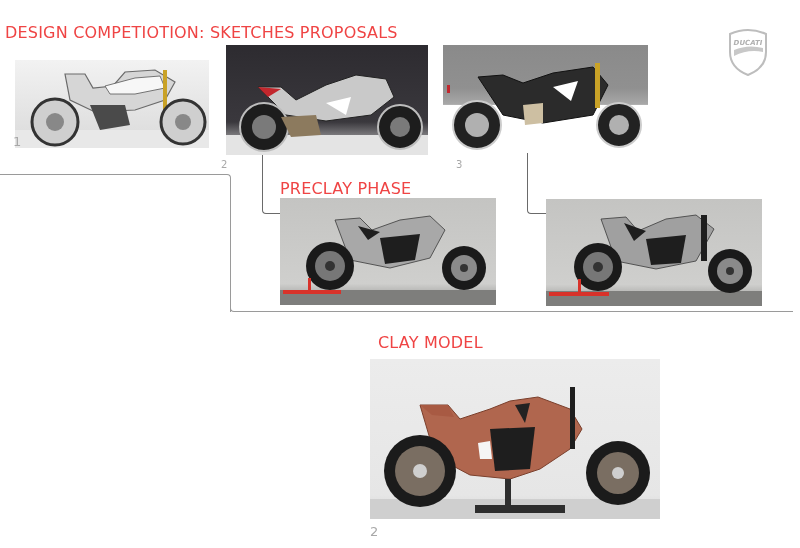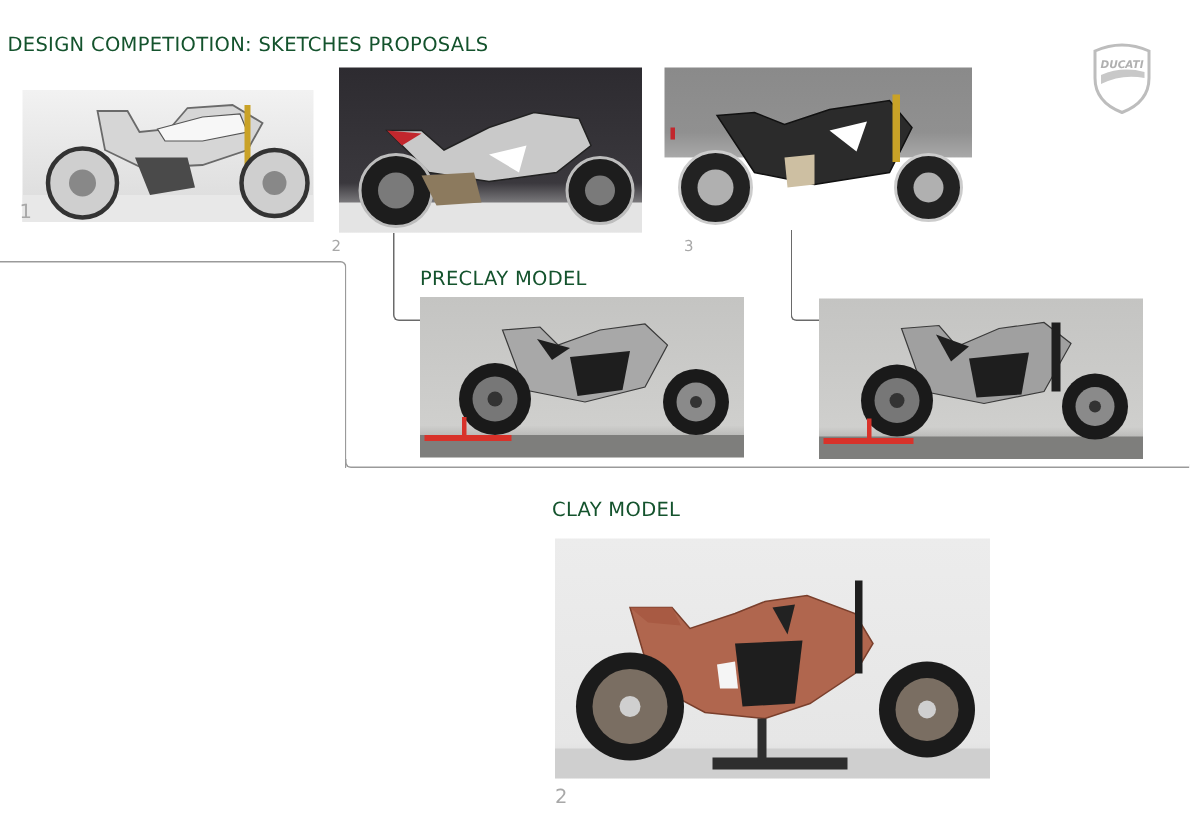--- a/index.html
+++ b/index.html
@@ -2,21 +2,21 @@
 <html><head>
 <meta charset="utf-8">
 <style>
   html, body { margin: 0; padding: 0; }
   body {
     width: 800px; height: 548px; position: relative; overflow: hidden;
     background: #ffffff;
     font-family: "DejaVu Sans", sans-serif;
   }
   .heading {
-    position: absolute; color: #14532d; font-size: 13px; letter-spacing: 0.2px;
+    position: absolute; color: #ef4444; font-size: 16px; letter-spacing: 0.2px;
     white-space: nowrap;
   }
   .num { position: absolute; color: #a8a8a8; font-size: 10px; }
   .num.big { font-size: 13px; }
   .panel { position: absolute; overflow: hidden; }
   .panel svg { width: 100%; height: 100%; display: block; }
   .connector { position: absolute; border-color: #6a6a6a; border-style: solid; }
   .line-gray { border-color: #9a9a9a; }
   .logo { position: absolute; left: 726px; top: 28px; width: 44px; height: 48px; }
 </style>
@@ -78,21 +78,21 @@
 </div>
 <div class="num" style="left:456px; top:159px;">3</div>
 
 <div class="connector line-gray" style="left:0; top:174px; width:230px; height:137px; border-width:1px 1px 1px 0; border-radius:0 4px 0 0; border-bottom:none;"></div>
 <div class="connector line-gray" style="left:230px; top:306px; width:562px; height:5px; border-width:0 0 1px 1px; border-radius:0 0 0 4px;"></div>
 
 <div class="connector" style="left:262px; top:155px; width:18px; height:58px; border-width:0 0 1px 1px; border-radius:0 0 0 4px;"></div>
 
 <div class="connector" style="left:527px; top:153px; width:19px; height:60px; border-width:0 0 1px 1px; border-radius:0 0 0 4px;"></div>
 
-<div class="heading" style="left:280px; top:179px;">PRECLAY MODEL</div>
+<div class="heading" style="left:280px; top:179px;">PRECLAY PHASE</div>
 
 <div class="panel" style="left:280px; top:198px; width:216px; height:107px; background:linear-gradient(#c4c4c2 0%,#cfcfcd 80%,#8e8e8c 100%);">
   <svg viewBox="0 0 216 107" preserveAspectRatio="none">
     <rect x="0" y="92" width="216" height="15" fill="#7e7e7c"></rect>
     <path d="M55 22 L80 20 L92 32 L120 22 L150 18 L165 32 L150 60 L110 70 L70 62 Z" fill="#a8a8a8" stroke="#3a3a3a" stroke-width="0.8"></path>
     <path d="M78 28 L100 34 L88 42 Z" fill="#1e1e1e"></path>
     <path d="M100 40 L140 36 L135 62 L105 66 Z" fill="#1e1e1e"></path>
     <circle cx="50" cy="68" r="24" fill="#1a1a1a"></circle>
     <circle cx="50" cy="68" r="15" fill="#777"></circle>
     <circle cx="50" cy="68" r="5" fill="#333"></circle>
@@ -115,21 +115,21 @@
     <circle cx="52" cy="68" r="15" fill="#777"></circle>
     <circle cx="52" cy="68" r="5" fill="#333"></circle>
     <circle cx="184" cy="72" r="22" fill="#1a1a1a"></circle>
     <circle cx="184" cy="72" r="13" fill="#8a8a8a"></circle>
     <circle cx="184" cy="72" r="4" fill="#333"></circle>
     <rect x="3" y="93" width="60" height="4" fill="#d8322a"></rect>
     <rect x="32" y="80" width="3" height="14" fill="#d8322a"></rect>
   </svg>
 </div>
 
-<div class="heading" style="left:368px; top:333px;text-align:center;">CLAY MODEL</div>
+<div class="heading" style="left:378px; top:333px;text-align:center;">CLAY MODEL</div>
 
 <div class="panel" style="left:370px; top:359px; width:290px; height:160px; background:linear-gradient(#ececec 0%,#e6e6e6 85%,#d4d4d4 100%);">
   <svg viewBox="0 0 290 160" preserveAspectRatio="none">
     <rect x="0" y="140" width="290" height="20" fill="#cfcfcf"></rect>
     <path d="M50 46 L78 46 L90 60 L120 50 L140 42 L168 38 L200 50 L212 70 L200 90 L170 110 L140 120 L100 116 L70 100 L60 80 Z" fill="#b0664e" stroke="#7a3f2c" stroke-width="1"></path>
     <path d="M50 46 L78 46 L84 58 L62 56 Z" fill="#a85a43"></path>
     <path d="M120 70 L165 68 L160 110 L125 112 Z" fill="#1e1e1e"></path>
     <path d="M145 46 L160 44 L155 64 Z" fill="#222"></path>
     <rect x="200" y="28" width="5" height="62" fill="#1e1e1e"></rect>
     <circle cx="50" cy="112" r="36" fill="#1b1b1b"></circle>

